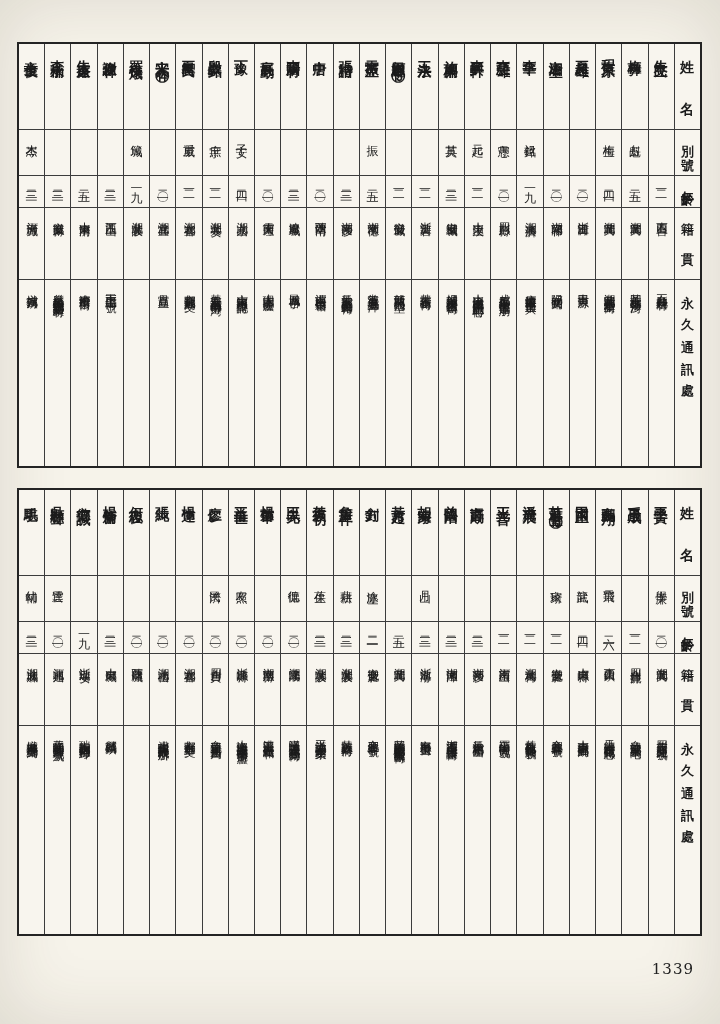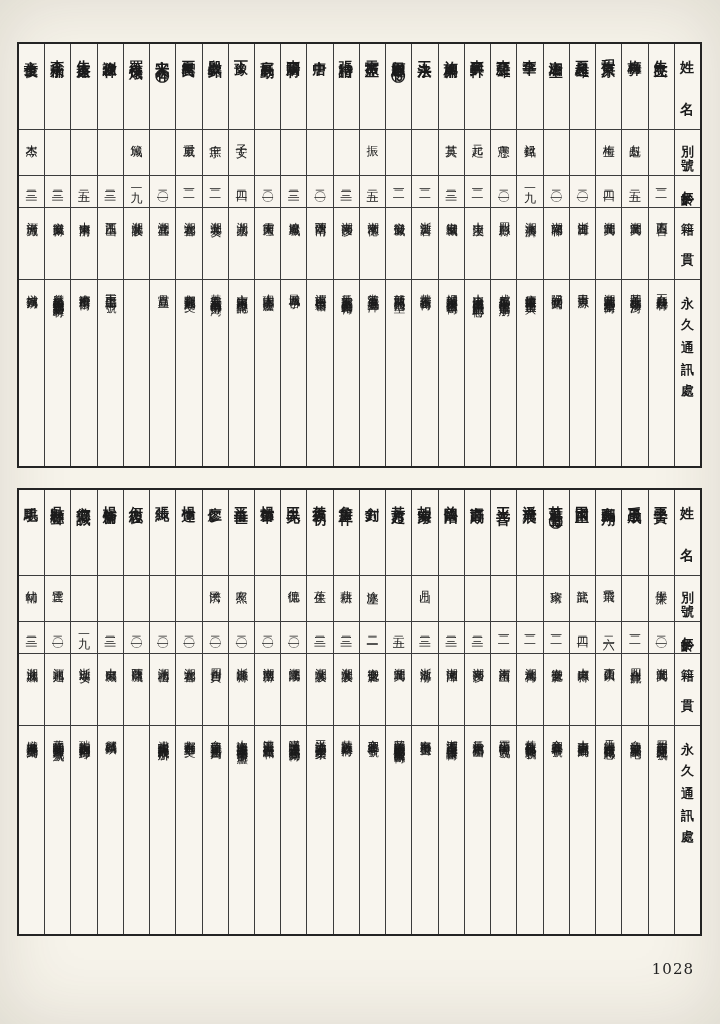--- a/index.html
+++ b/index.html
@@ -952,14 +952,14 @@
           <span class="vtext">二三</span>
         </div>
         <div class="cell native-cell">
           <span class="vtext">湖北麻城</span>
         </div>
         <div class="cell addr-cell">
           <span class="vtext">麻城宋埠潘塘郵局</span>
         </div>
       </div>
     </div>
-  <div class="page-number">1028</div>
+  <div class="page-number">1339</div>
 </div>
 
 </body></html>

